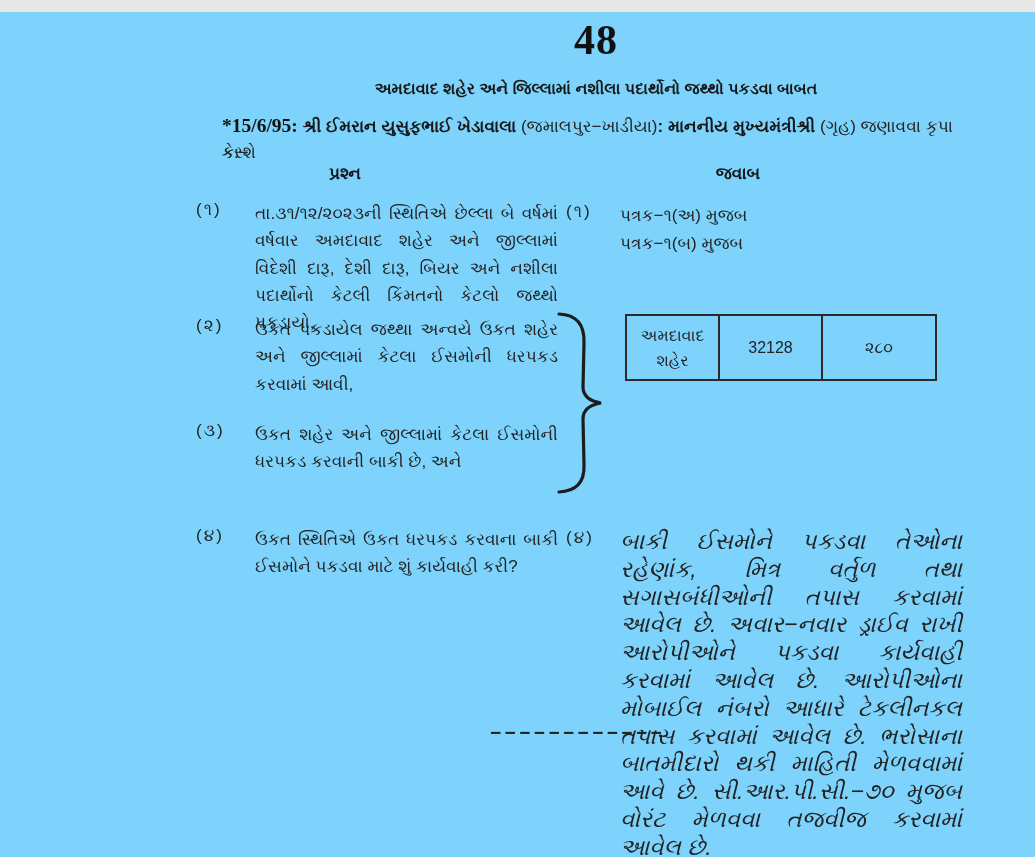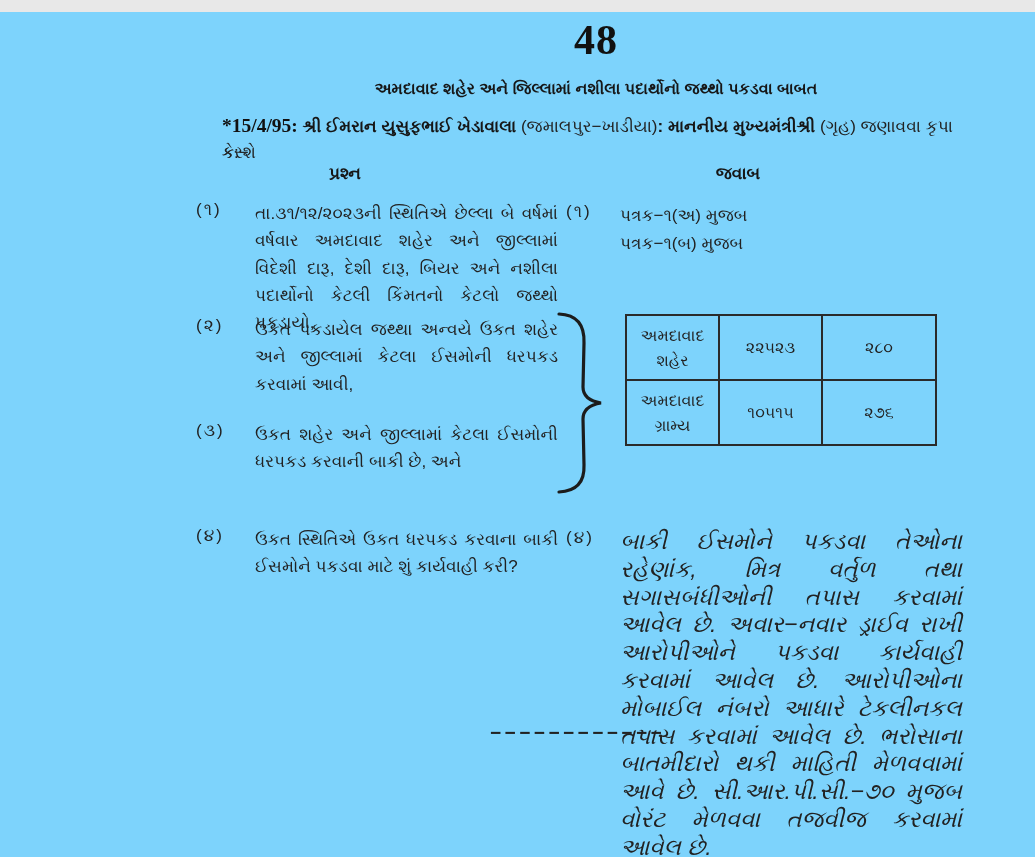--- a/index.html
+++ b/index.html
@@ -82,21 +82,21 @@
 </head>
 <body>
 
 <div class="page">
 
   <div class="abs center-band page-num">48</div>
 
   <div class="abs center-band subject">અમદાવાદ શહેર અને જિલ્લામાં નશીલા પદાર્થોનો જથ્થો પકડવા બાબત</div>
 
   <div class="abs ref-line">
-    <span class="ref-num">*15/4/95:</span>
+    <span class="ref-num">*15/6/95:</span>
     <span class="bold">શ્રી ઈમરાન યુસુફભાઈ ખેડાવાલા</span>
     <span>(જમાલપુર−ખાડીયા)</span><span class="bold">:</span>
     <span class="bold">માનનીય મુખ્યમંત્રીશ્રી</span>
     <span>(ગૃહ) જણાવવા કૃપા કરશે</span>
   </div>
   <div class="abs cont-line">કે:−</div>
 
   <div class="abs col-head a-head">જવાબ</div>
   <div class="abs col-head q-head">પ્રશ્ન</div>
 
@@ -124,27 +124,22 @@
 
   <table class="data abs tbl">
     <colgroup>
         <col style="width:93px">
         <col style="width:103px">
         <col style="width:114px">
       </colgroup>
     <tbody>
     <tr>
       <td style="height:55px">અમદાવાદ શહેર</td>
-      <td>૨૨૫૨૩</td>
+      <td>32128</td>
       <td>૨૮૦</td>
-    </tr>
-    <tr>
-      <td style="height:55px">અમદાવાદ ગ્રામ્ય</td>
-      <td>૧૦૫૧૫</td>
-      <td>૨૭૬</td>
     </tr>
   </tbody>
     </table>
 
   <div class="abs item-num a-num" style="top:516px">(૪)</div>
   <div class="abs a4-text" style="top:516px">બાકી ઈસમોને પકડવા તેઓના રહેણાંક, મિત્ર વર્તુળ તથા સગાસબંધીઓની તપાસ કરવામાં આવેલ છે. અવાર−નવાર ડ્રાઈવ રાખી આરોપીઓને પકડવા કાર્યવાહી કરવામાં આવેલ છે. આરોપીઓના મોબાઈલ નંબરો આધારે ટેકલીનકલ તપાસ કરવામાં આવેલ છે. ભરોસાના બાતમીદારો થકી માહિતી મેળવવામાં આવે છે. સી.આર.પી.સી.−૭૦ મુજબ વોરંટ મેળવવા તજવીજ કરવામાં આવેલ છે.</div>
 
   <div class="abs dashes">−−−−−−−−−−−−</div>
 
 </div>

